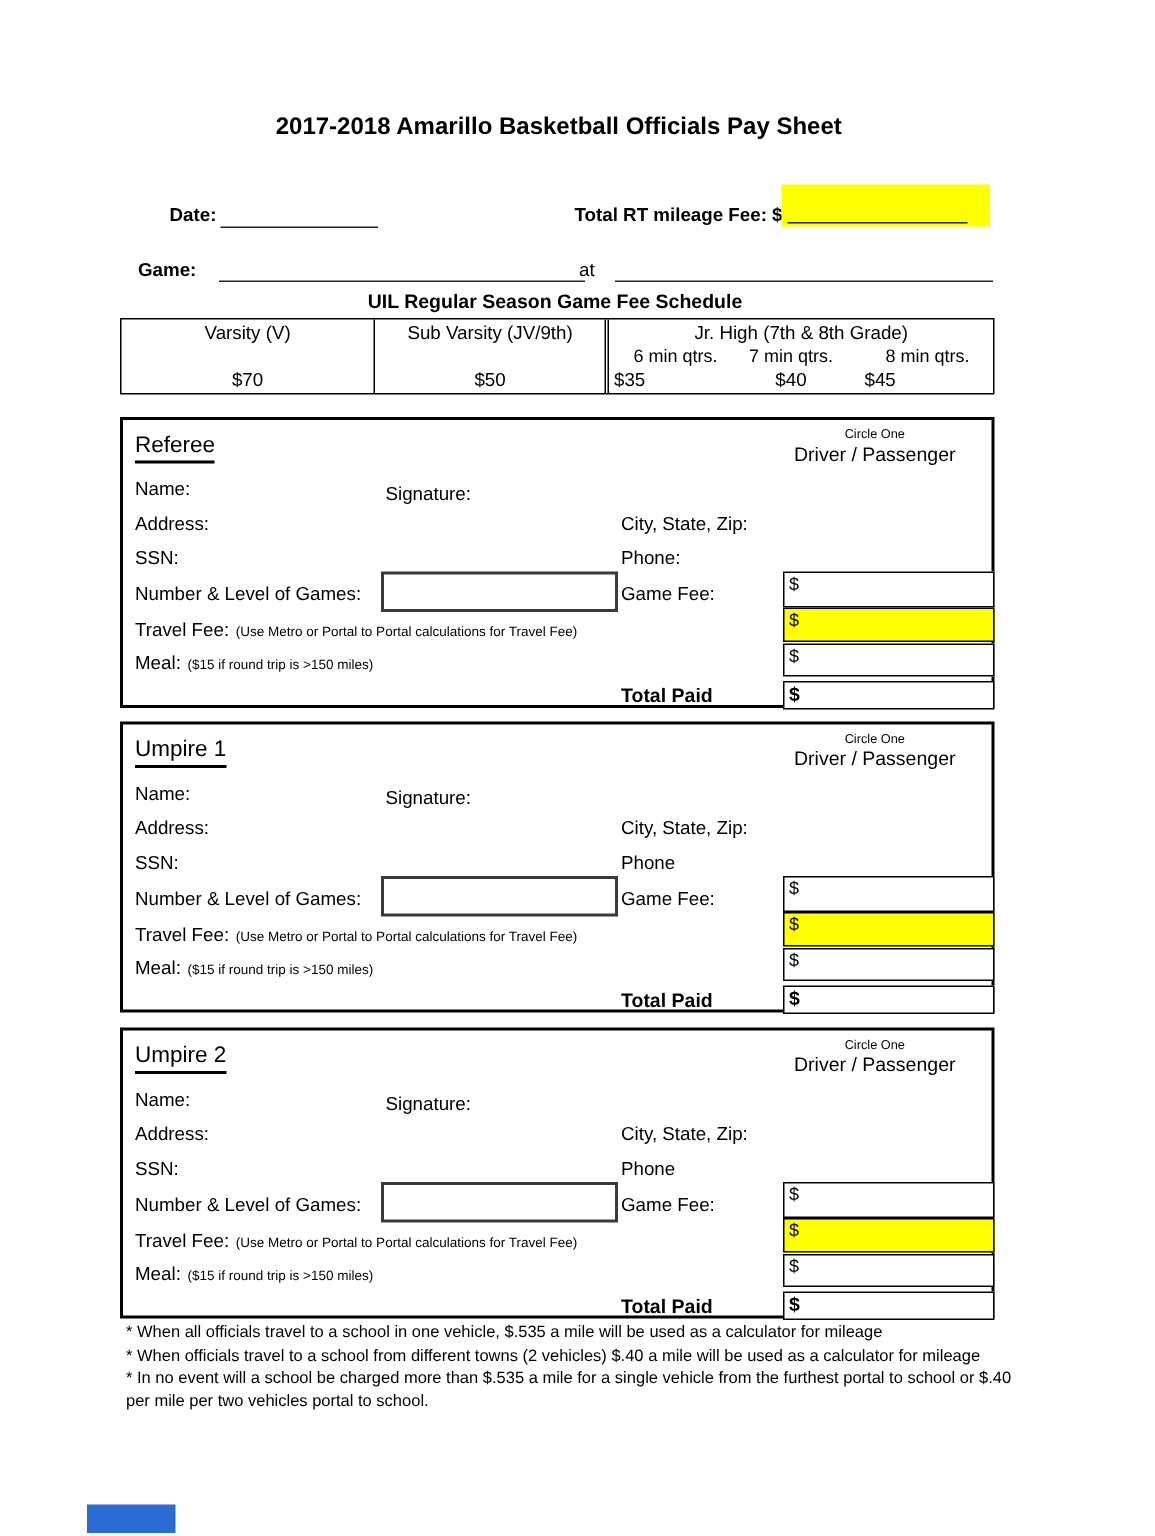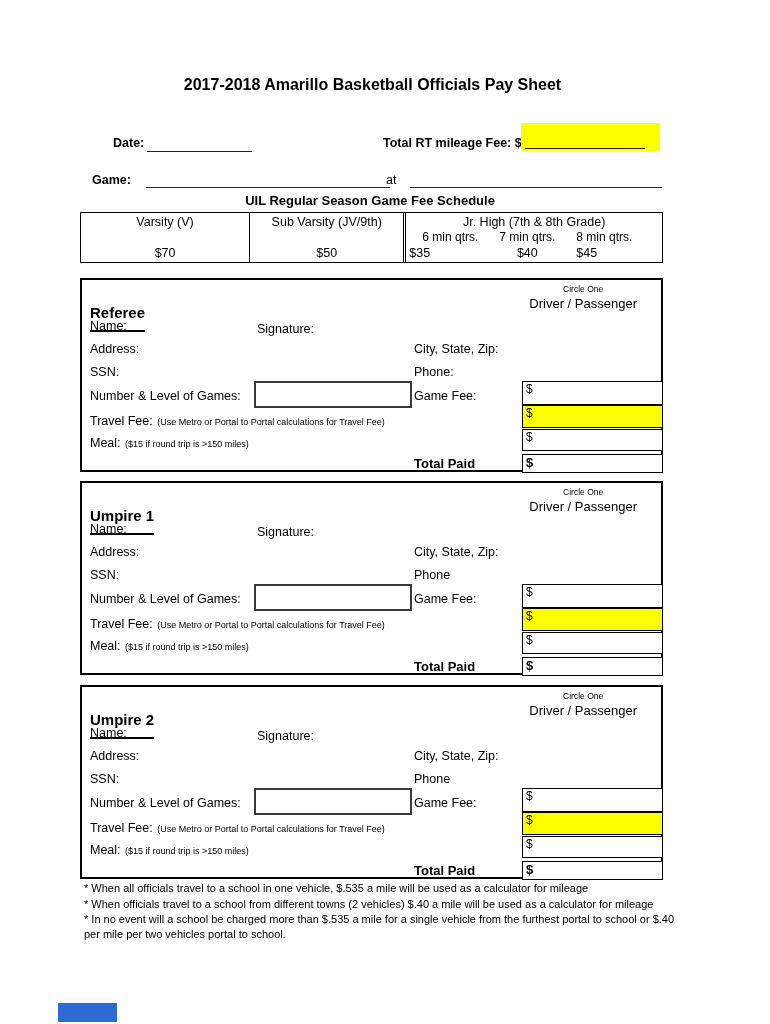--- a/index.html
+++ b/index.html
@@ -20,29 +20,29 @@
   .fee-table { top:212px; left:80px; width:583px; height:51px; border:1.5px solid #000; display:flex; }
   .fee-cell { display:flex; flex-direction:column; font-size:12.5px; }
   .fee-c1 { width:170px; border-right:1.5px solid #000; text-align:center; }
   .fee-c2 { width:155px; border-right:1.5px solid #000; text-align:center; }
   .fee-c3 { width:258px; border-left:1.5px solid #000; margin-left:1px; }
   .fee-head { padding-top:2px; }
   .fee-amt { margin-top:auto; padding-bottom:2px; }
   .qtr-row { display:flex; font-size:12px; margin-top:1px; }
   .qtr-row .qa { width:72px; text-align:right; padding-left:3px; }
   .qtr-row .qb { width:98px; text-align:center; }
-  .qtr-row .qc { width:84px; }
+  .qtr-row .qc { width:84px; text-align:center; }
   .fee-row3 { display:flex; font-size:12.5px; margin-top:auto; padding-bottom:2px; }
   .fee-row3 .qa { width:72px; text-align:left; padding-left:3px; }
   .fee-row3 .qb { width:98px; text-align:center; }
   .fee-row3 .qc { width:84px; text-align:left; }
 
   
   .section { left:80px; width:583px; height:194px; border:2px solid #000; position:absolute; }
-  .sec-title { left:8px; top:24px; font-size:15px; font-weight:bold; border-bottom:2px solid #000; padding-bottom:9px; }
+  .sec-title { left:8px; top:8px; font-size:15px; font-weight:normal; border-bottom:2px solid #000; padding-bottom:2px; }
   .sec-sign { left:175px; top:16px;margin-top:26px; }
   .circle-block { right:24px; top:4px; text-align:center; }
   .circle-block .tiny { display:block; }
   .circle-block .dp { font-size:13px; }
   .games-box { left:172px; top:101px; width:158px; height:27px; border:2px solid #3a3a3a; background:#fff; }
   .moneybox { left:440px; width:141px; border:1.5px solid #000; font-size:12px; padding-left:3px; background:#fff; }
   .mb1 { top:101px; height:24px; }
   .mb2 { top:125px; height:23px; background:#ffff00; }
   .mb3 { top:149px; height:22px; }
   .mb4 { top:174px; height:19px; font-weight:bold; font-size:13px; }

